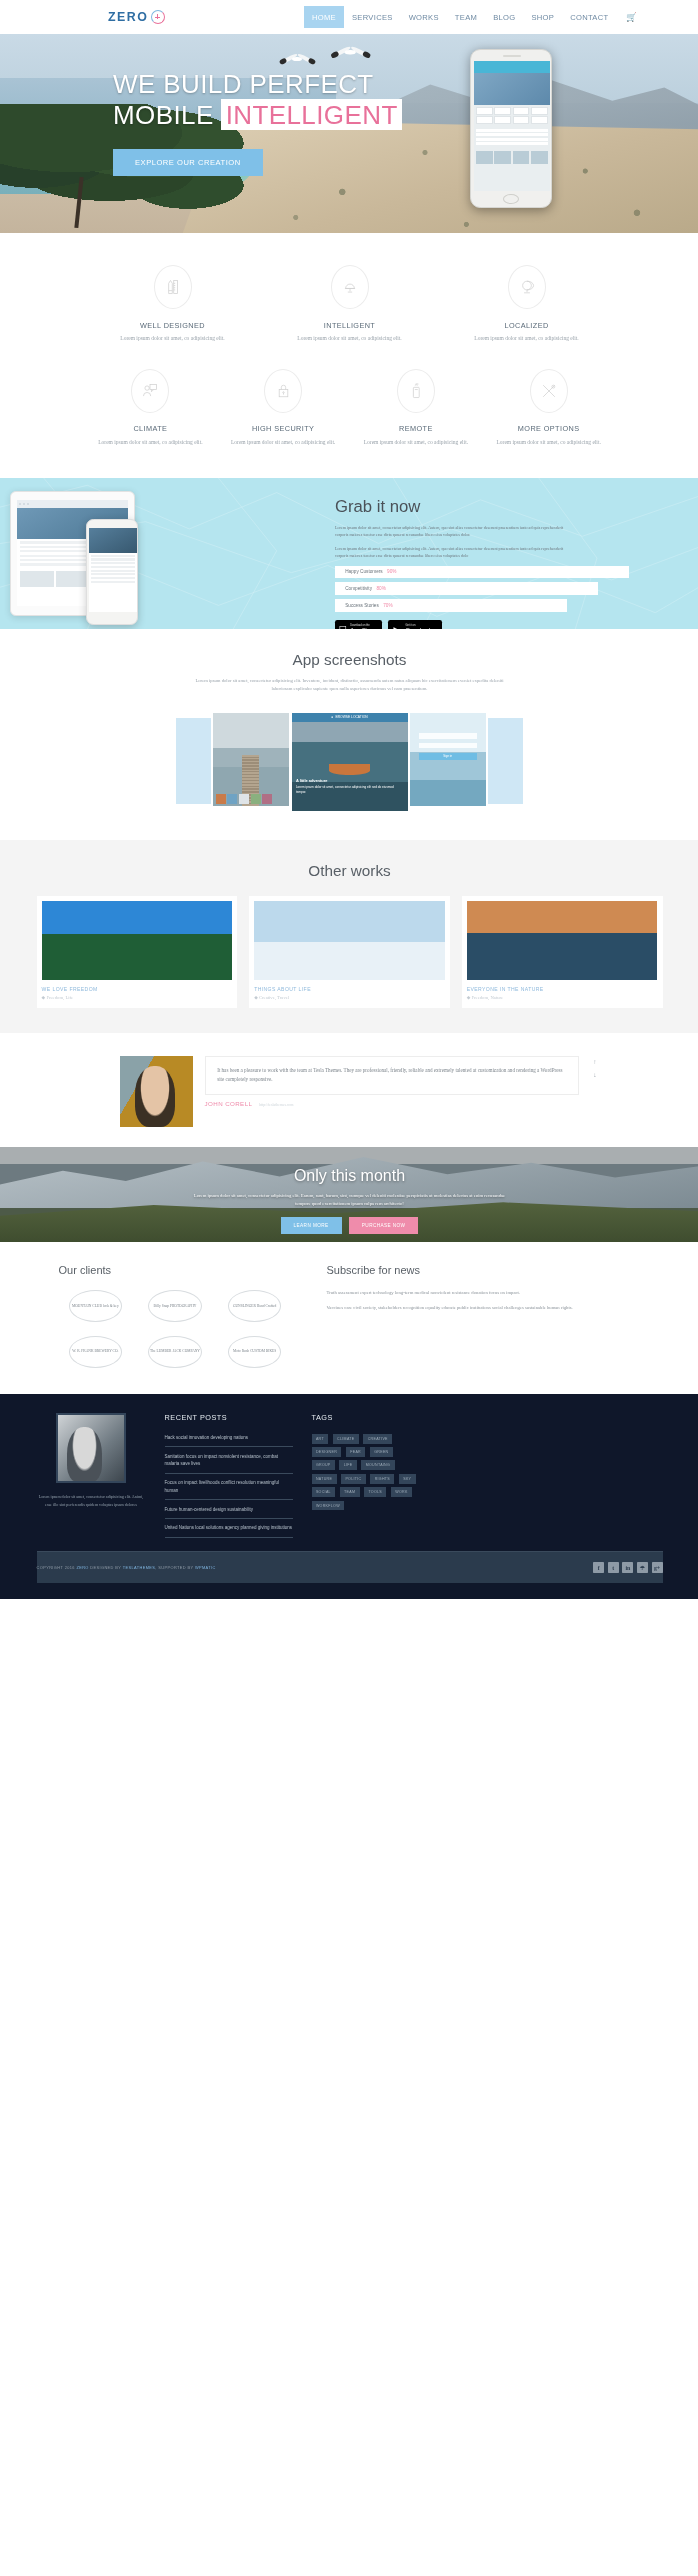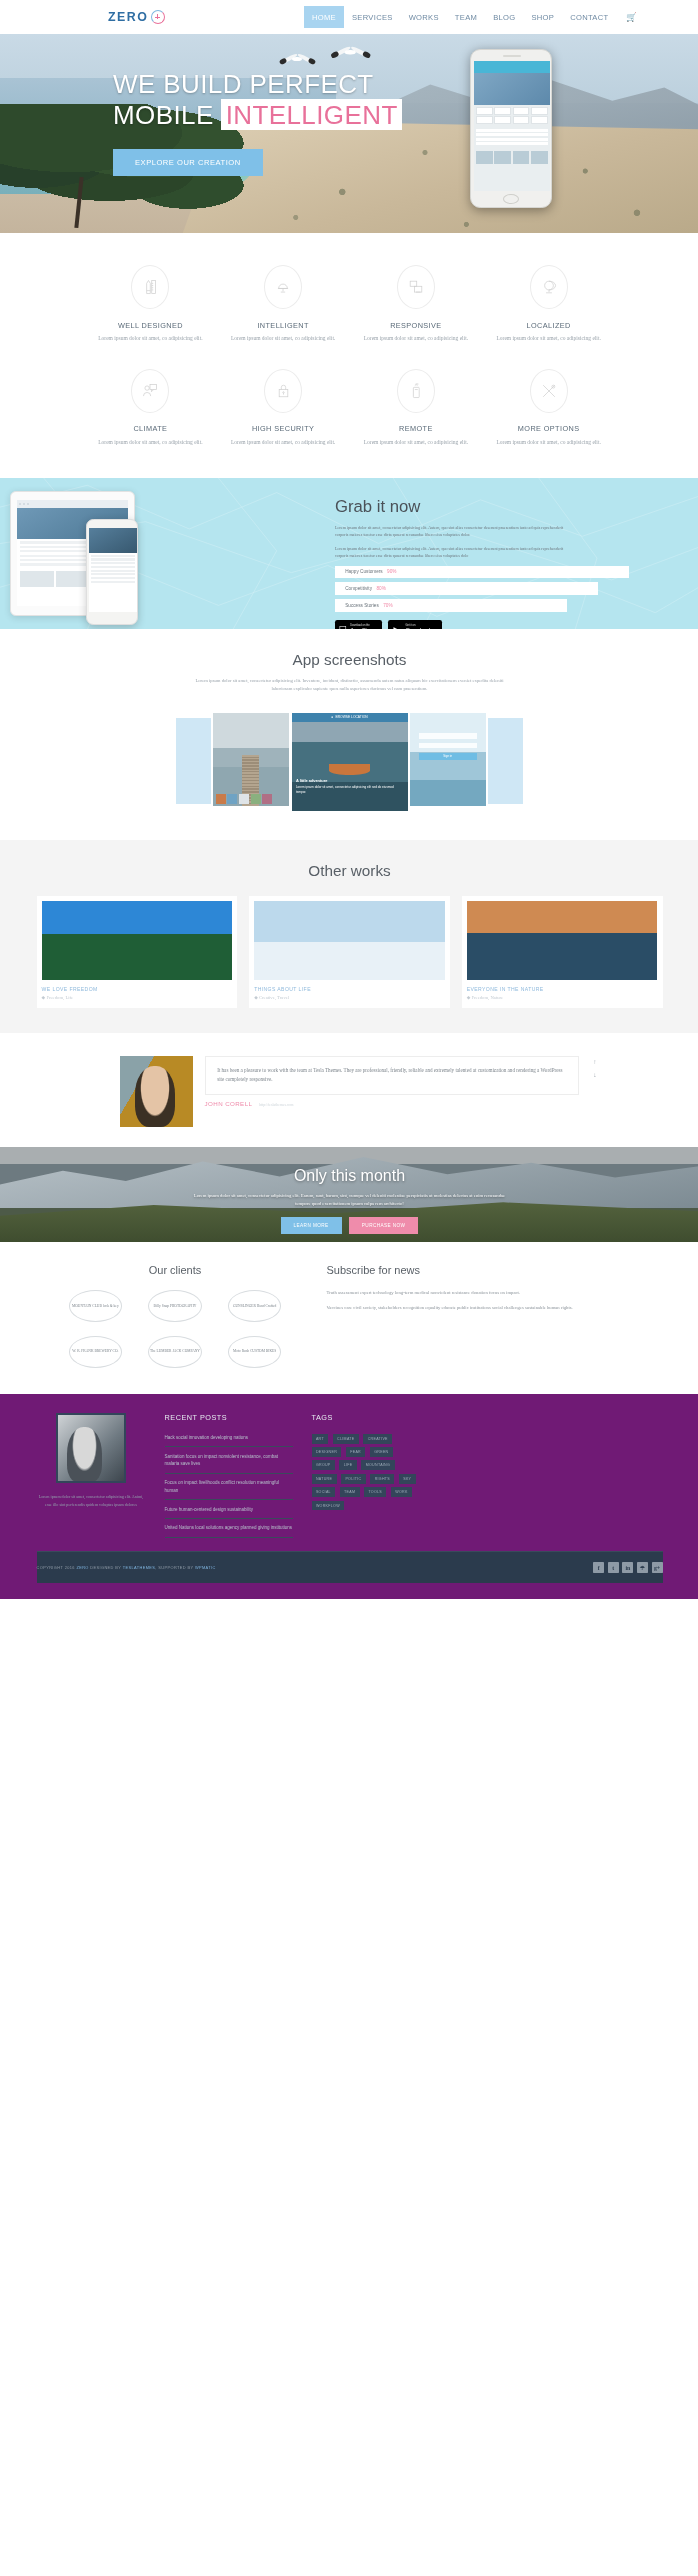--- a/index.html
+++ b/index.html
@@ -428,21 +428,21 @@
     padding: 5.8px 13px; cursor:pointer; font-family:inherit;
   }
   .btn-learn { background:#7fc0e8; }
   .btn-buy { background:#ef8cab; }
 
   
   .cs { background:#fff; padding: 22px 0 25px; }
   .cs-inner { width: 582px; margin:0 auto; display:flex; gap: 35px; }
   .clients { width: 233px; }
   .clients h2, .subs h2 { font-size: 11px; color:#585f66; font-weight:normal; margin-bottom: 13px; }
-  .clients h2 { text-align:center; }
+  .clients h2 { text-align:left; }
   .client-grid { display:grid; grid-template-columns: repeat(3,1fr); gap: 10.2px 5.8px; }
   .client-logo {
     height: 35px; display:flex; align-items:center; justify-content:center;
     color:#7d858c; font-size: 3.6px; text-align:center; line-height:1.35;
     font-family:"Liberation Serif", serif;
     position:relative;
   }
   .client-logo .ring {
     position:absolute; inset: 1.5px 10.2px; border:0.7px solid #d9dde0; border-radius:50%;
   }
@@ -462,21 +462,21 @@
   .news-form input {
     flex:1; border:0.7px solid #e3e3e3; height: 12.4px; padding: 0 4.4px;
     font-size: 4.4px; font-family:inherit; color:#777; outline:none;
   }
   .news-form button {
     border:none; background:#2b6ca8; color:#fff; font-size: 4.4px;
     padding: 0 10.2px; height: 12.4px; cursor:pointer; font-family:inherit;
   }
 
   
-  .footer { background:#701a75; color:#c4ccd4; padding: 19px 4px 16px; }
+  .footer { background:#0f172a; color:#c4ccd4; padding: 19px 4px 16px; }
   .footer-inner { width: 626px; margin:0 auto; display:flex; gap: 19px; }
   .fcol-about { width: 109px; text-align:center; }
   .fa-photo {
     width: 70px; height: 70px; margin: 0 auto 10.2px;
     background: linear-gradient(135deg,#cfd3d6,#6f7a82 60%, #3d464e);
     border: 2.2px solid #33455a;
     position: relative; overflow:hidden;
   }
   .fa-photo::after {
     content:""; position:absolute; left: 14%; top: 18%; width: 52%; height: 84%;
@@ -629,31 +629,20 @@
     <div class="feat">
       <div class="feat-circle">
         <svg width="16" height="16" viewBox="0 0 22 22" fill="none" stroke="#cfcfcf" stroke-width="1">
           <path d="M5 13 A6 6 0 0 1 17 13 Z"></path>
             <path d="M4 13 H18"></path>
             <path d="M11 13 V17"></path>
             <path d="M8 18 H14"></path>
         </svg>
       </div>
       <div class="feat-title">INTELLIGENT</div>
-      <div class="feat-desc">Lorem ipsum dolor sit amet, co adipisicing elit.</div>
-    </div>
-    <div class="feat">
-      <div class="feat-circle">
-        <svg width="16" height="16" viewBox="0 0 22 22" fill="none" stroke="#cfcfcf" stroke-width="1">
-          <rect x="3" y="3" width="9" height="7"></rect>
-            <rect x="9" y="10" width="10" height="8"></rect>
-            <path d="M11 18 H17"></path>
-        </svg>
-      </div>
-      <div class="feat-title">RESPONSIVE</div>
       <div class="feat-desc">Lorem ipsum dolor sit amet, co adipisicing elit.</div>
     </div>
     <div class="feat">
       <div class="feat-circle">
         <svg width="16" height="16" viewBox="0 0 22 22" fill="none" stroke="#cfcfcf" stroke-width="1">
           <circle cx="11" cy="9" r="6"></circle>
             <path d="M11 3 A9 6 0 0 1 11 15"></path>
             <path d="M11 15 V18"></path>
             <path d="M7 19 H15"></path>
         </svg>

